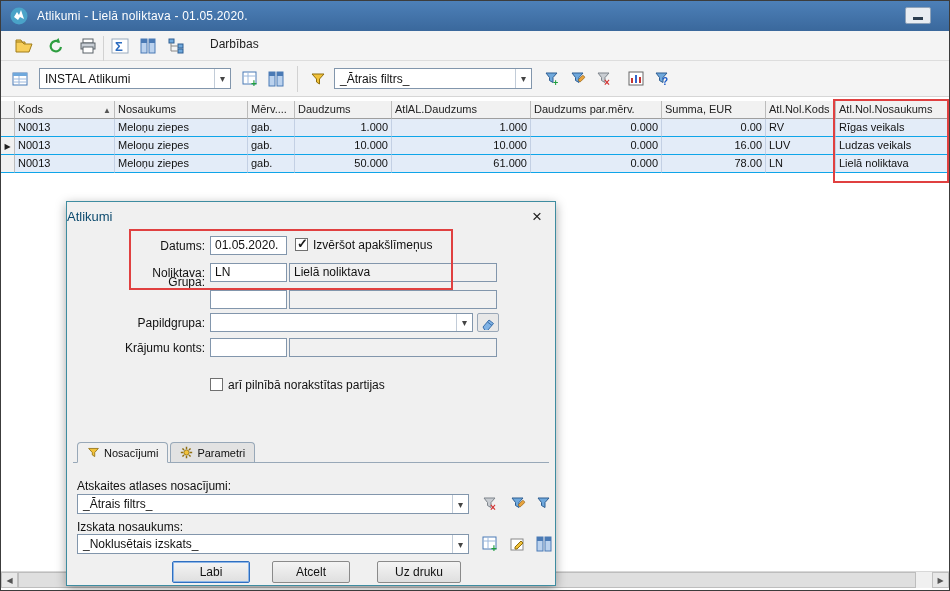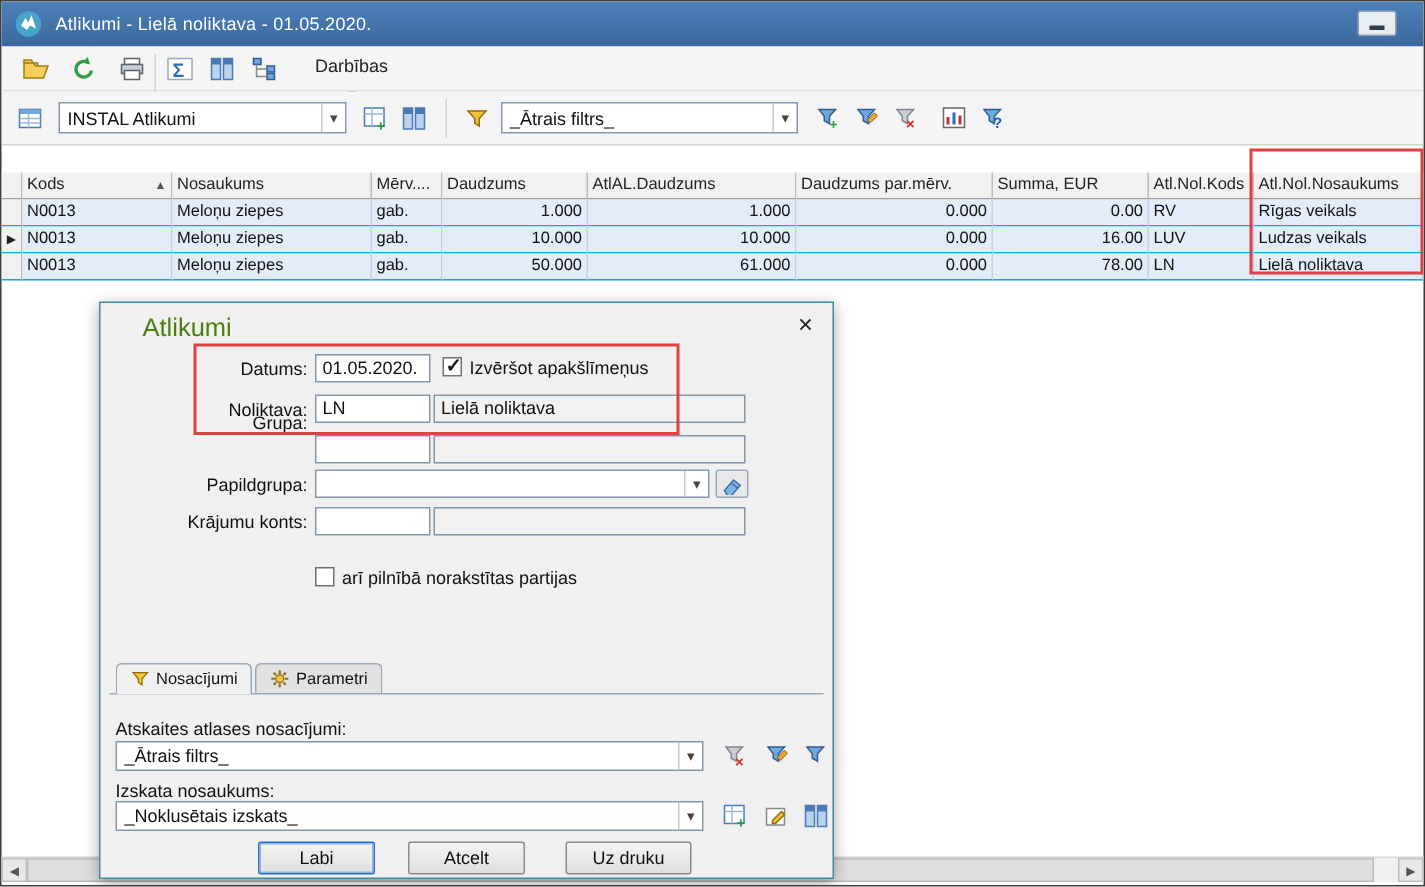--- a/index.html
+++ b/index.html
@@ -22,21 +22,21 @@
   .menuitem { position:absolute; top:6px; height:19px; display:flex; align-items:center; gap:4px; font-size:12px; color:#222; padding:0 4px;flex-direction:column; }
   .menuitem .dda::after { content:"▾"; color:#2a6fc0; font-size:10px; }
   .vsep { position:absolute; top:5px; width:1px; height:26px; background:#d2d2d2; }
 
   .combo { position:absolute; height:21px; background:#fff; border:1px solid #8296ac; display:flex; align-items:center; }
   .combo .cval { flex:1; font-size:12px; padding:0 5px; white-space:nowrap; overflow:hidden; color:#111; }
   .combo .carr { width:16px; height:100%; border-left:1px solid #c2ccd8; display:flex; align-items:center; justify-content:center; }
   .combo .carr::after { content:"▾"; font-size:10px; color:#444; }
 
   
-  .grid { position:absolute; left:0; top:114px; width:948px; }
+  .grid { position:absolute; left:0; top:100px; width:948px; }
   .grow { display:grid; grid-template-columns:14px 100px 133px 47px 97px 139px 131px 104px 70px 113px; height:18px; }
   .c { font-size:11px; line-height:17px; padding:0 3px; border-right:1px solid #c3d0e4; border-bottom:1px solid #0ea5e9;
        overflow:hidden; white-space:nowrap; background:#e3ecf8; color:#111; }
   .c.num { text-align:right; }
   .grow.header .c { background:#f1f1f1; border-right:1px solid #bcbcbc; border-bottom:1px solid #9e9e9e; color:#222; }
   .c.gut { background:#f1f1f1; border-right:1px solid #bcbcbc; padding:0; text-align:center; }
   .c.gut.marker::after { content:"▶"; font-size:8px; color:#222; line-height:17px; }
   .hc { display:flex; align-items:center; }
   .hc span:first-child { flex:1; overflow:hidden; white-space:nowrap; }
   .sort-asc::after { content:"▲"; font-size:8px; color:#555; }
@@ -47,21 +47,21 @@
   .hscroll { position:absolute; left:0; bottom:2px; width:100%; height:17px; background:#f0f0f0; border-top:1px solid #d8d8d8; }
   .sbtn { position:absolute; top:0; width:17px; height:16px; background:#e8e8e8; border:1px solid #c0c0c0;
           display:flex; align-items:center; justify-content:center; font-size:8px; color:#555; }
   .sbtn.left { left:0; } .sbtn.right { right:0; }
   .sbtn.left::after { content:"◀"; } .sbtn.right::after { content:"▶"; }
   .sthumb { position:absolute; left:17px; top:0; width:898px; height:16px; background:#dfdfdf; border:1px solid #bdbdbd; }
 
   
   .dialog { position:absolute; left:65px; top:200px; width:490px; height:385px; background:#f0f0f0;
             border:1px solid #3e8ca0; box-shadow:0 3px 10px rgba(0,0,0,.35); z-index:10; }
-  .dtitle { position:absolute; left:28px; top:7px; font-size:17px; color:#4d7c0f; }
+  .dtitle { position:absolute; left:0; top:7px; font-size:13px; color:#0c4a6e; }
   .dclose { position:absolute; right:8px; top:5px; width:20px; height:20px; display:flex; align-items:center; justify-content:center; cursor:default; }
   .dclose .x::after { content:"×"; font-size:17px; color:#222; line-height:1; }
 
   .dlabel { position:absolute; left:8px; width:130px; text-align:right; font-size:12px; color:#111; }
   .field { position:absolute; height:19px; background:#fff; border:1px solid #8296ac; font-size:12px; padding:1px 4px; color:#111; }
   .field.ro { background:#f1f1f1; }
   .cb { position:absolute; width:13px; height:13px; background:#fff; border:1px solid #707070; }
   .cb.checked::after { content:"✓"; position:absolute; left:1px; top:-3px; font-size:13px; font-weight:bold; color:#1b1b1b; }
   .cblabel { position:absolute; font-size:12px; color:#111; }
   .minibtn { position:absolute; width:22px; height:19px; background:#e8e8e8; border:1px solid #9aa8b8; border-radius:2px;

